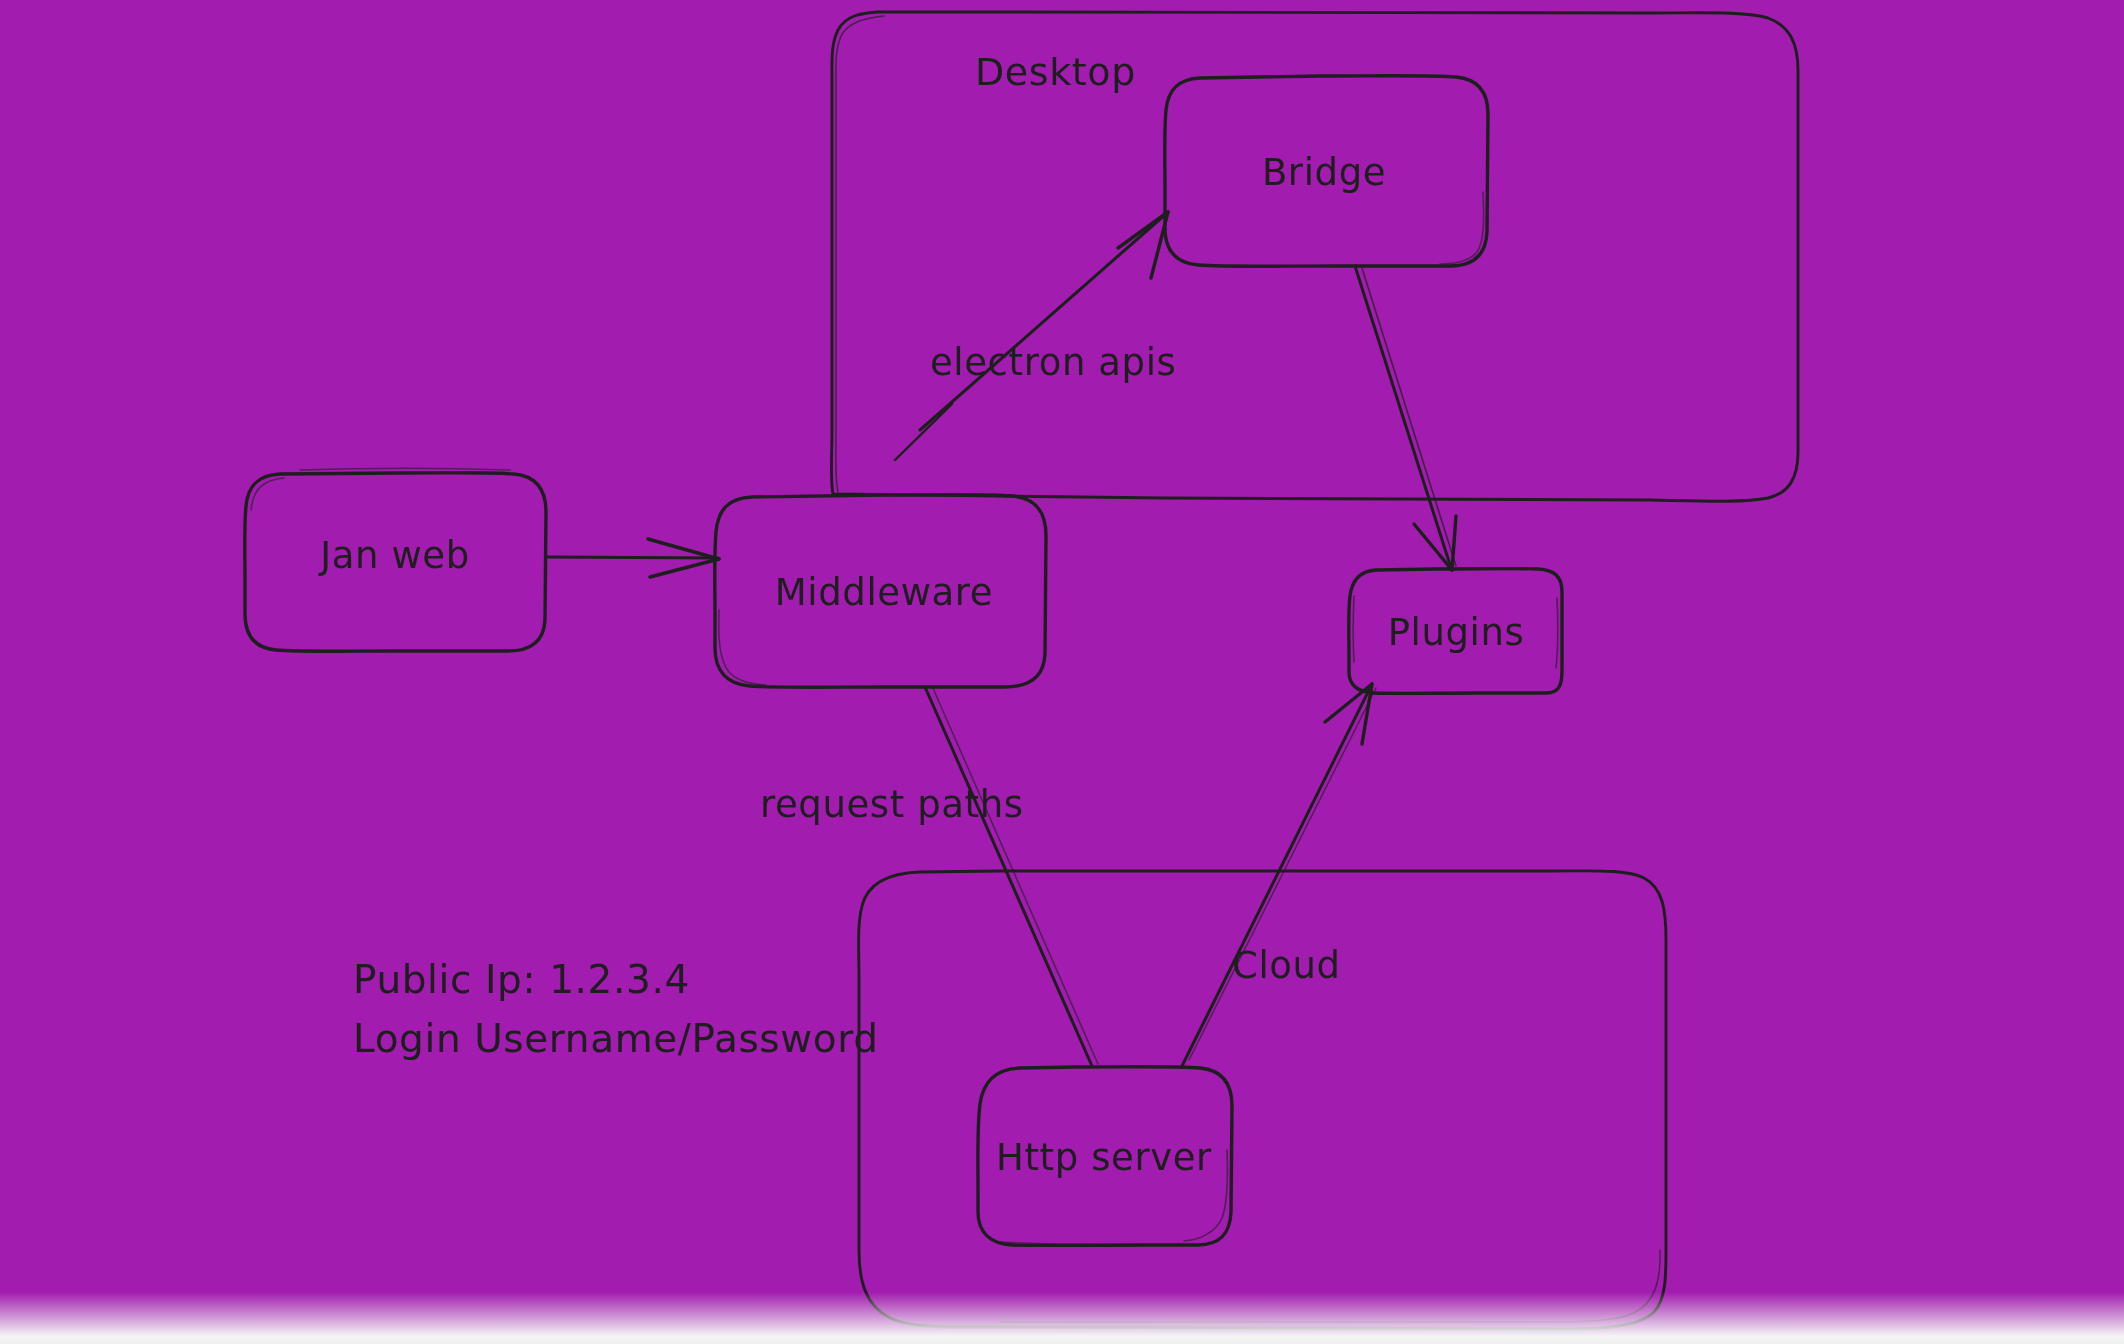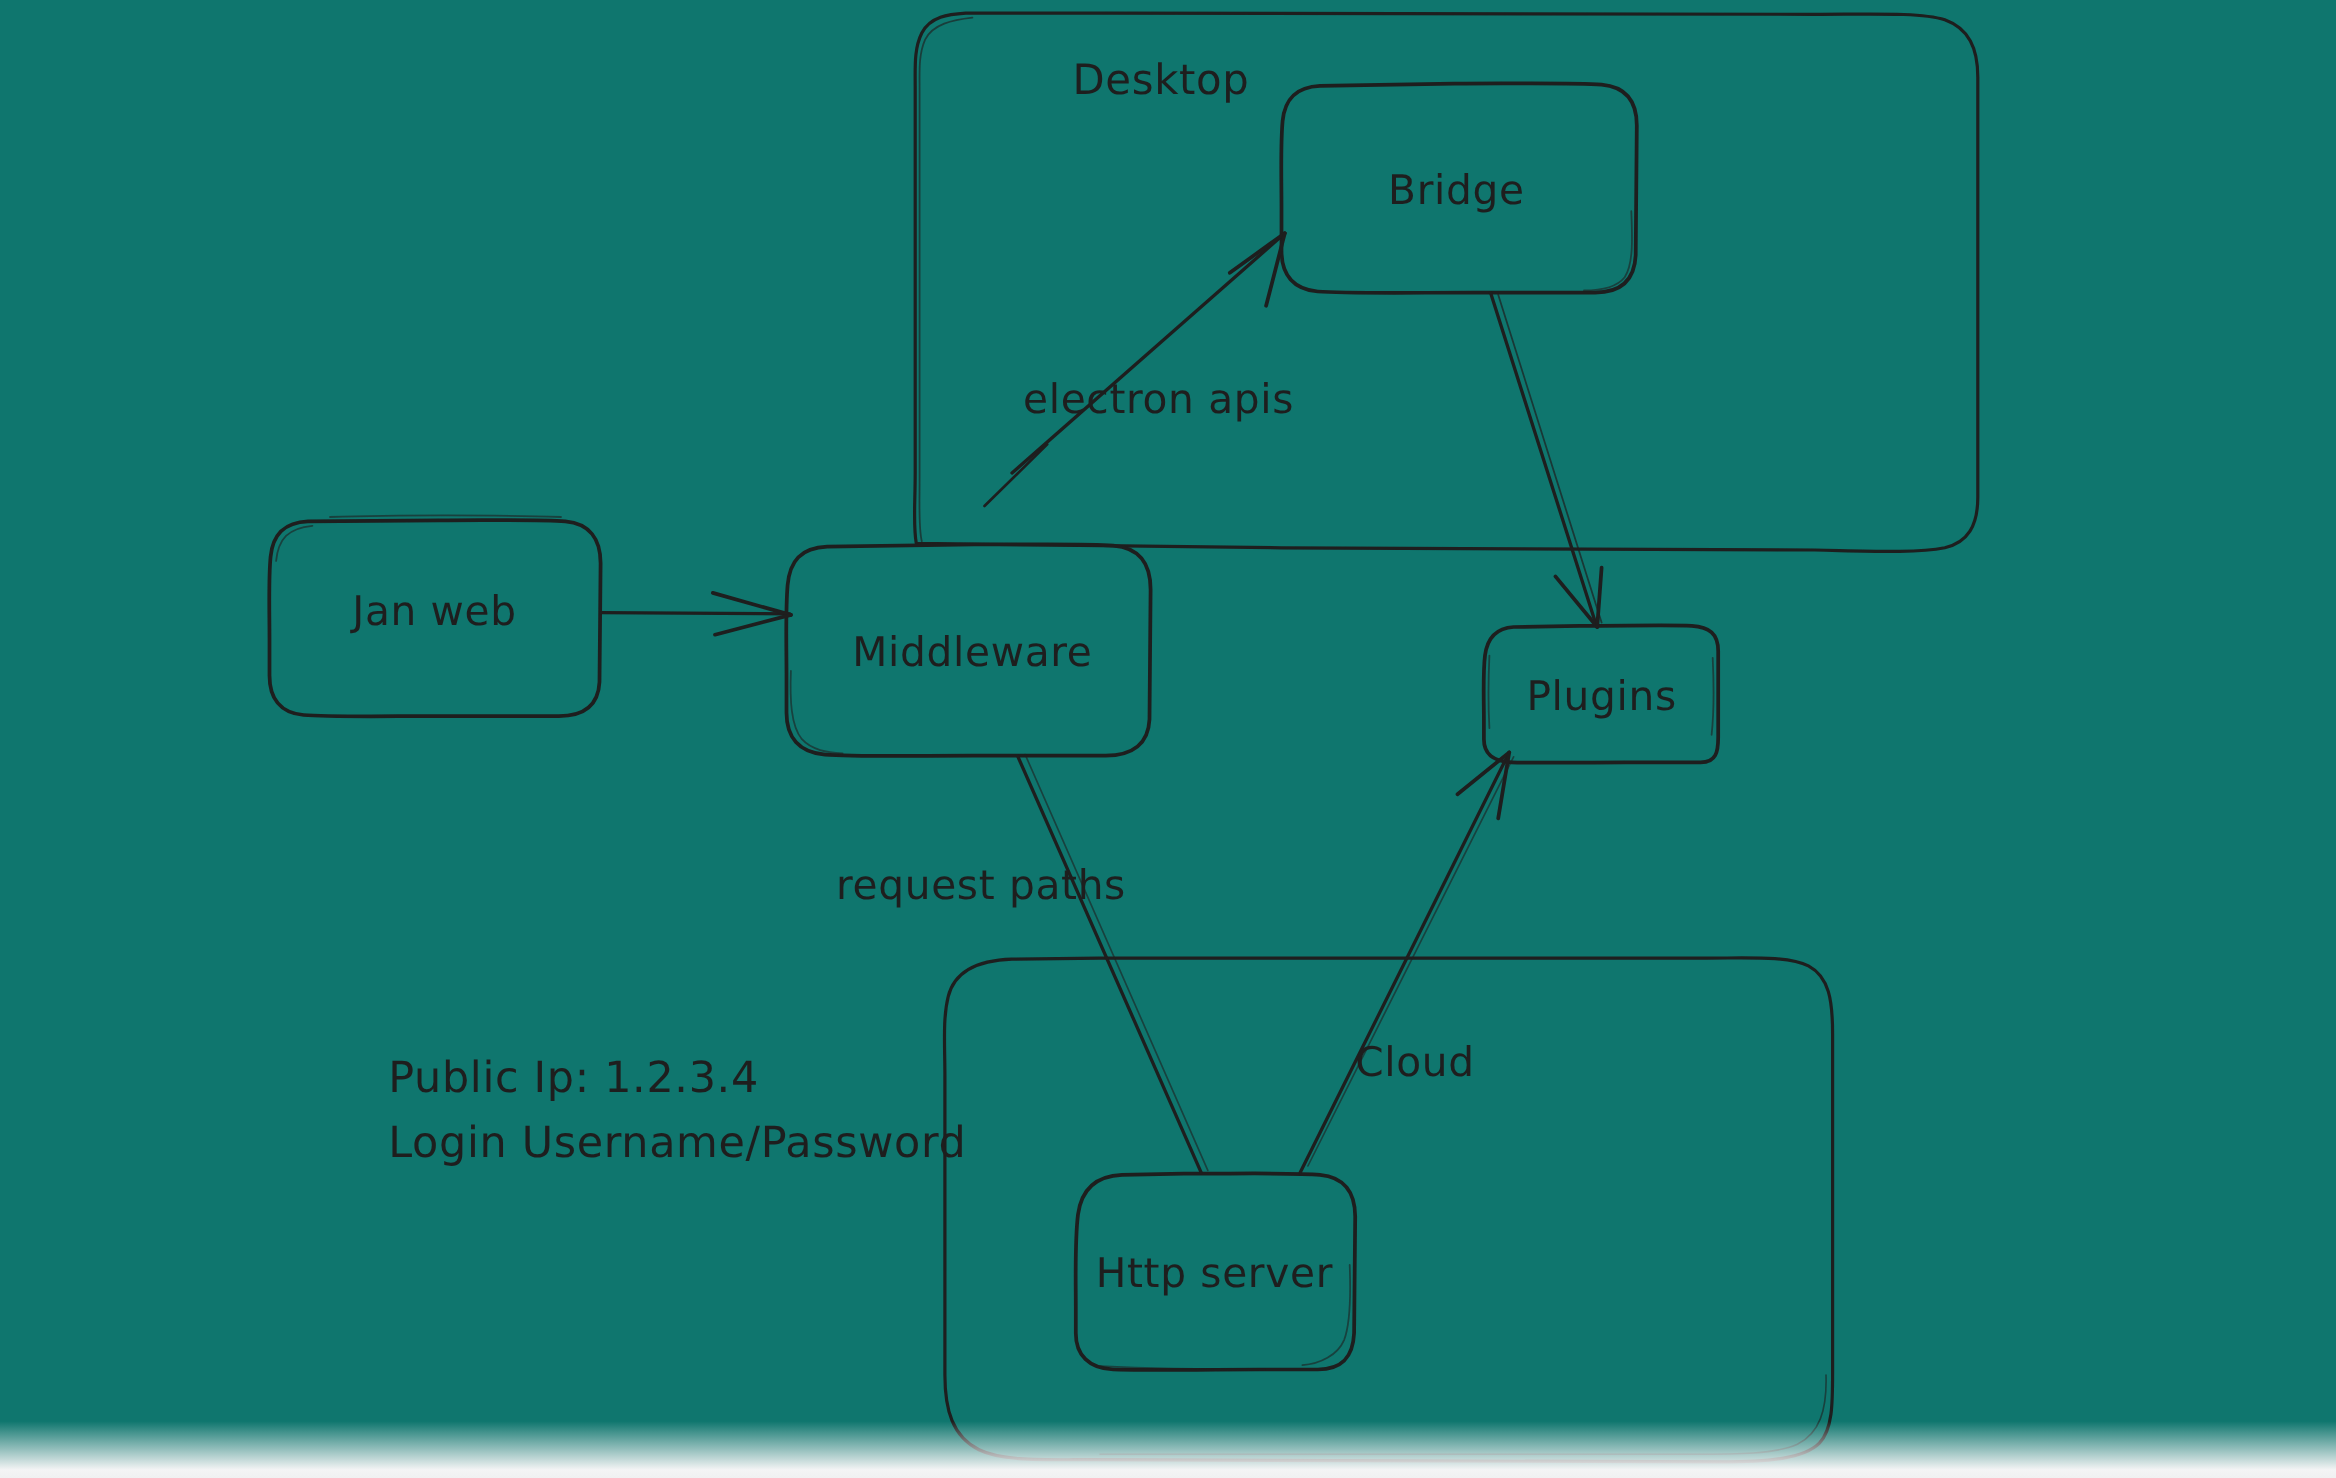--- a/index.html
+++ b/index.html
@@ -5,21 +5,21 @@
 <style>
   html, body {
     margin: 0;
     padding: 0;
     background: #ffffff;
   }
   #stage {
     position: relative;
     width: 2124px;
     height: 1344px;
-    background: #0f766e;
+    background: #a21caf;
     overflow: hidden;
     font-family: "DejaVu Sans", sans-serif;
   }
   #stage svg {
     position: absolute;
     top: 0;
     left: 0;
     width: 2124px;
     height: 1344px;
     display: block;

